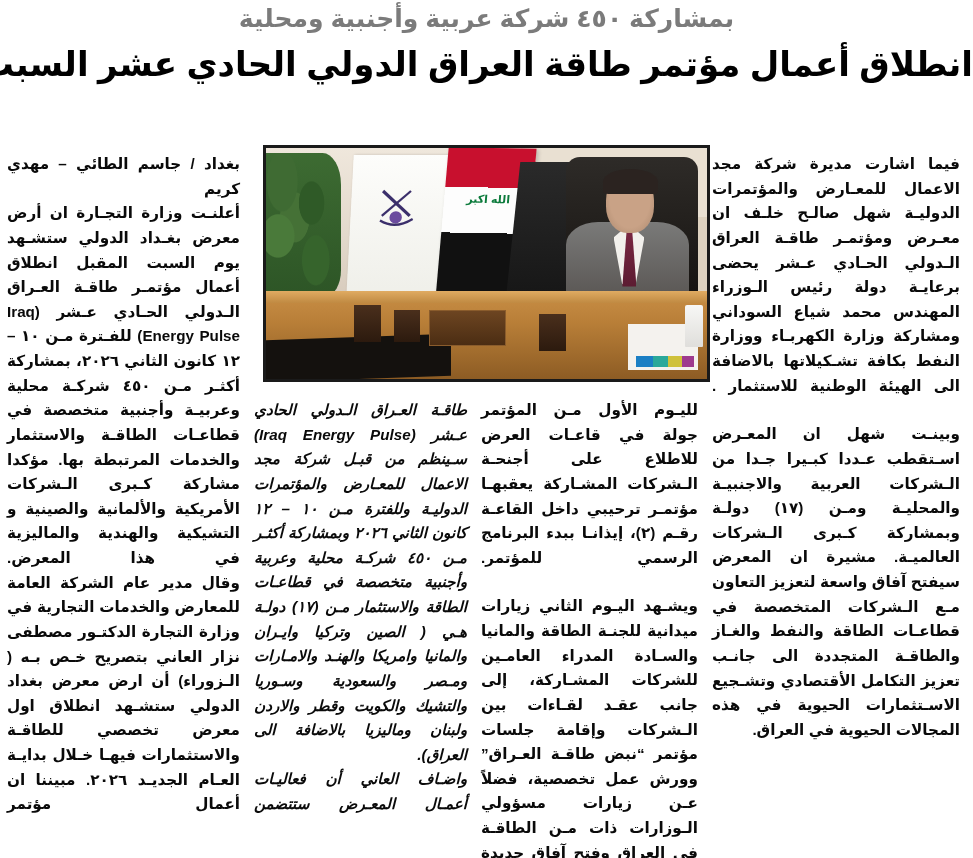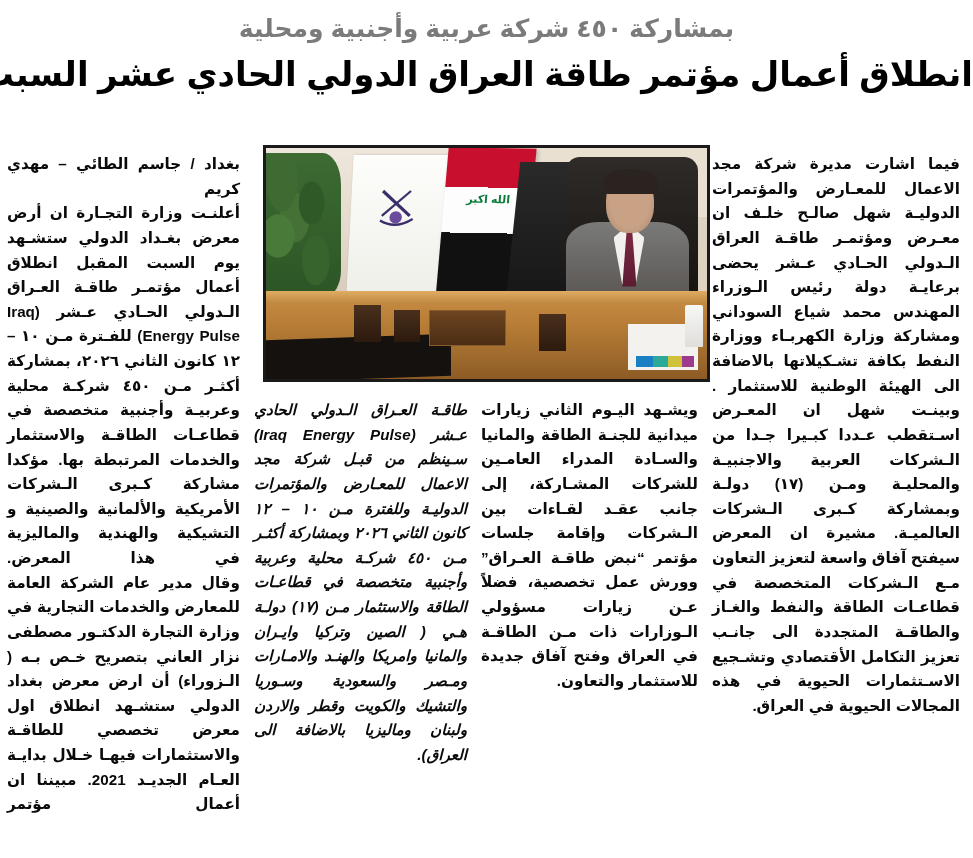--- a/index.html
+++ b/index.html
@@ -23,21 +23,21 @@
     position: relative;
     box-sizing: border-box;
     padding: 0;
     background: #fff;
   }
 
   
   .masthead {
     width: 973px;
     text-align: center;
-    padding-top: 14px;
+    padding-top: 4px;
     margin-left: 42px;
   }
   .kicker {
     font-size: 25px;
     font-weight: bold;
     color: #7b7b7b;
     letter-spacing: 0px;
     line-height: 1.15;
     direction: rtl;
     white-space: nowrap;
@@ -80,20 +80,21 @@
     overflow: hidden;
   }
   .col p {
     margin: 0 0 0 0;
     text-align: justify;
     text-align-last: justify;
     word-spacing: 0.02em;
   }
   .col p.last-free {
     text-align-last: right;
+    margin-top: 24px;
   }
   .col-right  { width: 247px; height: 719px; }
   .col-midr   { width: 227px; height: 719px; padding-top: 246px; font-style: italic; }
   .col-midl   { width: 231px; height: 719px; padding-top: 246px; }
   .col-left   { width: 262px; height: 719px; }
 
   
   .photo-wrap {
     position: absolute;
     top: 145px;
@@ -292,28 +293,30 @@
       <div class="ph-color-strip"></div>
       <div class="ph-bottle"></div>
     </div>
   </div>
 
   <div class="body-area">
 
     <div class="col col-right">
       <p>بغداد / جاسم الطائي – مهدي كريم</p>
       <p>أعلنـت وزارة التجـارة ان أرض معرض بغـداد الدولي ستشـهد يوم السبت المقبل انطلاق أعمال مؤتمـر طاقـة العـراق الـدولي الحـادي عـشر (Iraq Energy Pulse) للفـترة مـن ١٠ – ١٢ كانون الثاني ٢٠٢٦، بمشاركة أكثـر مـن ٤٥٠ شركـة محلية وعربيـة وأجنبية متخصصة في قطاعـات الطاقـة والاستثمار والخدمات المرتبطة بها. مؤكدا مشاركة كـبرى الـشركات الأمريكية والألمانية والصينية و التشيكية والهندية والماليزية في هذا المعرض.</p>
-      <p>وقال مدير عام الشركة العامة للمعارض والخدمات التجارية في وزارة التجارة الدكتـور مصطفى نزار العاني بتصريح خـص بـه ( الـزوراء) أن ارض معرض بغداد الدولي ستشـهد انطلاق اول معرض تخصصي للطاقـة والاستثمارات فيهـا خـلال بدايـة العـام الجديـد 2021. مبيننا ان أعمال مؤتمر</p>
+      <p>وقال مدير عام الشركة العامة للمعارض والخدمات التجارية في وزارة التجارة الدكتـور مصطفى نزار العاني بتصريح خـص بـه ( الـزوراء) أن ارض معرض بغداد الدولي ستشـهد انطلاق اول معرض تخصصي للطاقـة والاستثمارات فيهـا خـلال بدايـة العـام الجديـد ٢٠٢٦. مبيننا ان أعمال مؤتمر</p>
     </div>
 
     <div class="col col-midr">
       <p>طاقـة العـراق الـدولي الحادي عـشر (Iraq Energy Pulse) سـينظم من قبـل شركة مجد الاعمال للمعـارض والمؤتمرات الدوليـة وللفترة مـن ١٠ – ١٢ كانون الثاني ٢٠٢٦ وبمشاركة أكثـر مـن ٤٥٠ شركـة محلية وعربية وأجنبية متخصصة في قطاعـات الطاقة والاستثمار مـن (١٧) دولـة هـي ( الصين وتركيا وايـران والمانيا وامريكا والهنـد والامـارات ومـصر والسعودية وسـوريا والتشيك والكويت وقطر والاردن ولبنان وماليزيا بالاضافة الى العراق).</p>
+      <p>واضـاف العاني أن فعاليـات أعمـال المعـرض ستتضمن</p>
     </div>
 
     <div class="col col-midl">
+      <p>لليـوم الأول مـن المؤتمر جولة في قاعـات العرض للاطلاع على أجنحـة الـشركات المشـاركة يعقبهـا مؤتمـر ترحيبي داخل القاعـة رقـم (٢)، إيذانـا ببدء البرنامج الرسمي للمؤتمر.</p>
       <p class="last-free">ويشـهد اليـوم الثاني زيارات ميدانية للجنـة الطاقة والمانيا والسـادة المدراء العامـين للشركات المشـاركة، إلى جانب عقـد لقـاءات بين الـشركات وإقامة جلسات مؤتمر “نبض طاقـة العـراق” وورش عمل تخصصية، فضلاً عـن زيارات مسؤولي الـوزارات ذات مـن الطاقـة في العراق وفتح آفاق جديدة للاستثمار والتعاون.</p>
     </div>
 
     <div class="col col-left">
       <p>فيما اشارت مديرة شركة مجد الاعمال للمعـارض والمؤتمرات الدوليـة شهل صالـح خلـف ان معـرض ومؤتمـر طاقـة العراق الـدولي الحـادي عـشر يحضى برعايـة دولة رئيس الـوزراء المهندس محمد شياع السوداني ومشاركة وزارة الكهربـاء ووزارة النفط بكافة تشـكيلاتها بالاضافة الى الهيئة الوطنية للاستثمار .</p>
       <p class="last-free">وبينـت شهل ان المعـرض اسـتقطب عـددا كبـيرا جـدا من الـشركات العربية والاجنبيـة والمحليـة ومـن (١٧) دولـة وبمشاركة كـبرى الـشركات العالميـة. مشيرة ان المعرض سيفتح آفاق واسعة لتعزيز التعاون مـع الـشركات المتخصصة في قطاعـات الطاقة والنفط والغـاز والطاقـة المتجددة الى جانـب تعزيز التكامل الأقتصادي وتشـجيع الاسـتثمارات الحيوية في هذه المجالات الحيوية في العراق.</p>
     </div>
 
   </div>
 </div>

